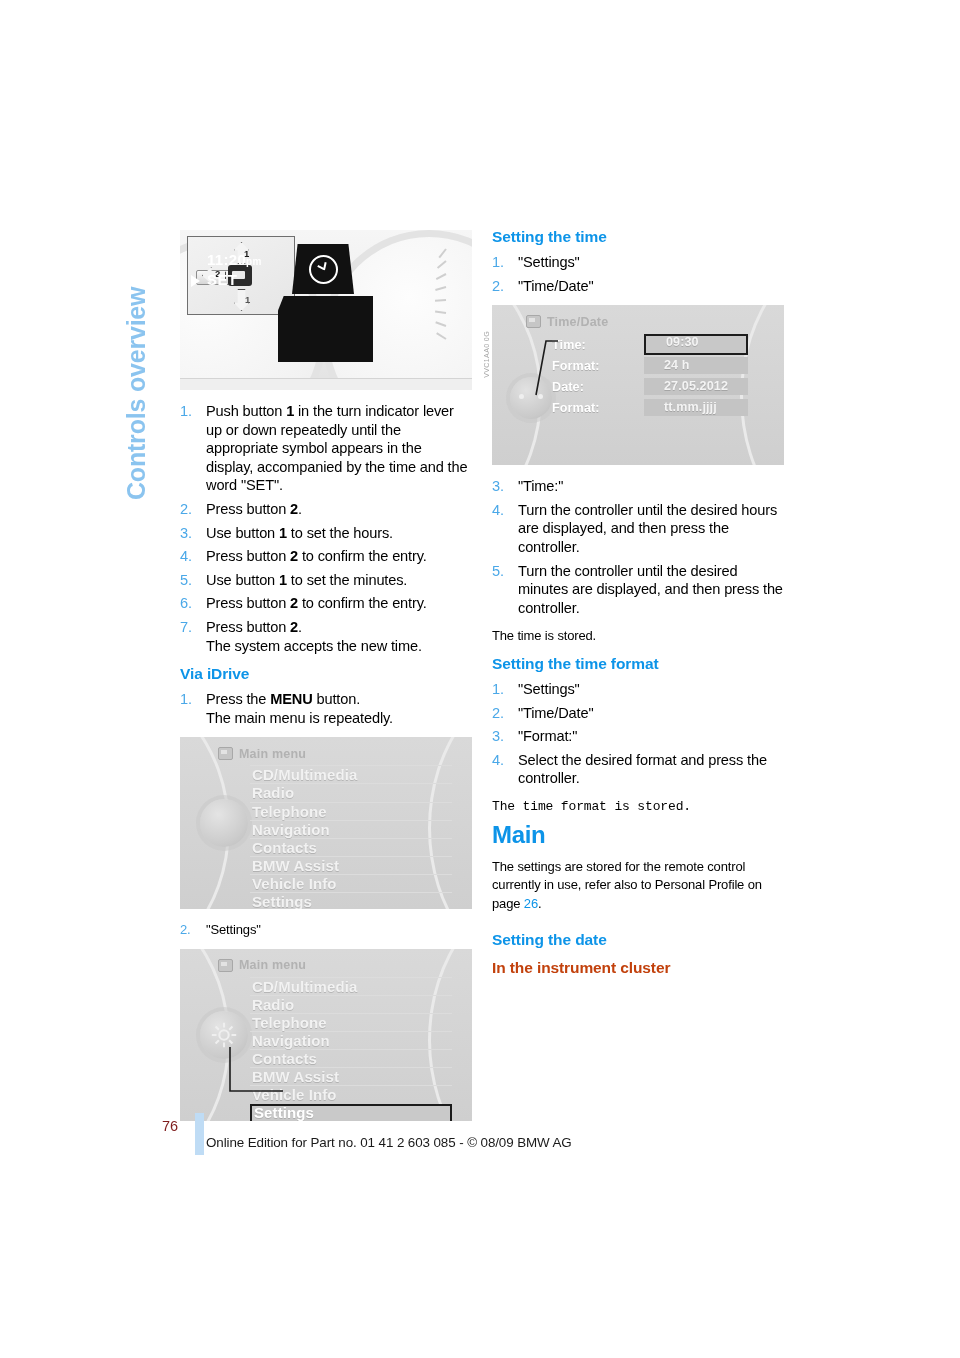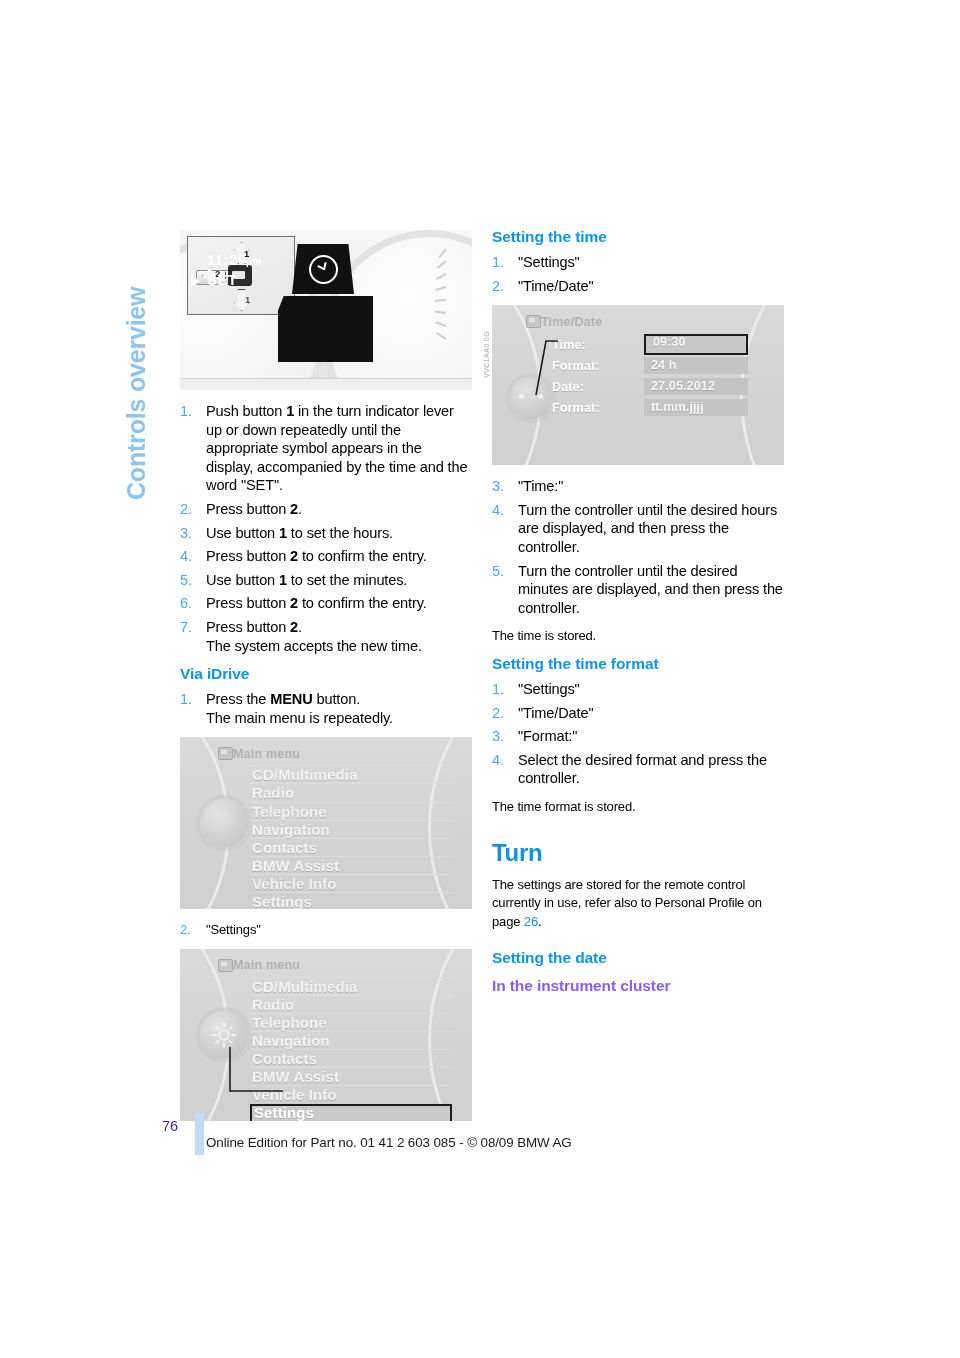--- a/index.html
+++ b/index.html
@@ -69,21 +69,21 @@
   h2.sub-title {
     font-size: 15.5px;
     font-weight: bold;
     color: #0d94e8;
     margin: 0 0 7px 0;
     letter-spacing: -0.1px;
   }
   h3.sub-sub-title {
     font-size: 15.5px;
     font-weight: bold;
-    color: #8b5cf6;
+    color: #c2410c;
     margin: 16px 0 5px 0;
     letter-spacing: -0.1px;
   }
 
   
   p.body-text {
     font-size: 13px;
     line-height: 18.6px;
     color: #000000;
     margin: 0 0 9px 0;
@@ -370,20 +370,21 @@
     box-shadow: 0 0 0 4px rgba(200,200,200,0.55);
   }
   .idrive-header {
     position: absolute;
     left: 38px;
     top: 8px;
     right: 28px;
     height: 17px;
     display: flex;
     align-items: center;
+    gap: 6px;
   }
   .idrive-header-icon {
     width: 13px; height: 11px;
     border: 1.3px solid #a8a8a8;
     border-radius: 2px;
     background: #c6c6c6;
     position: relative;
     flex: none;
   }
   .idrive-header-icon::after {
@@ -459,21 +460,21 @@
     font-weight: bold;
     color: #ffffff;
     text-shadow: 0 1px 0 rgba(120,120,120,0.4);
     letter-spacing: 0.1px;
   }
   .td-value {
     flex: 1;
     background: #c4c4c4;
     height: 17px;
     line-height: 17px;
-    padding-left: 7px;
+    padding-left: 20px;
     font-size: 12.6px;
     font-weight: bold;
     color: #f4f4f4;
     text-shadow: 0 1px 0 rgba(120,120,120,0.4);
     letter-spacing: 0.1px;
   }
   .td-row.selected .td-value {
     border: 2px solid #1c1c1c;
     height: 17px;
     line-height: 13px;
@@ -506,21 +507,21 @@
     left: 180px;
     top: 1113px;
     width: 600px;
     height: 46px;
   }
   .footer-pagenum {
     position: absolute;
     left: -18px;
     top: 5px;
     font-size: 14.5px;
-    color: #4c1d95;
+    color: #7f1d1d;
   }
   .footer-bar {
     position: absolute;
     left: 15px;
     top: 0px;
     width: 9px;
     height: 42px;
     background: #bfdcf5;
   }
   .footer-text {
@@ -715,23 +716,23 @@
 
     <h2 class="sub-title">Setting the time format</h2>
 
     <ol class="steps">
       <li>"Settings"</li>
       <li>"Time/Date"</li>
       <li>"Format:"</li>
       <li>Select the desired format and press the controller.</li>
     </ol>
 
-    <p class="body-text" style="margin-bottom:22px;">The time format is stored.</p>
-
-    <h1 class="sec-title">Turn</h1>
+    <p class="body-text" style="margin-bottom:4px;font-family:Liberation Mono, monospace;">The time format is stored.</p>
+
+    <h1 class="sec-title">Main</h1>
 
     <p class="body-text">
       <span>The settings are stored for the remote control currently in use, refer also to Personal Profile on page </span><span class="pageref">26</span><span>.</span>
     </p>
 
     <h2 class="sub-title" style="margin-top:18px;">Setting the date</h2>
 
     <h3 class="sub-sub-title" style="margin-top:10px;">In the instrument cluster</h3>
 
 

